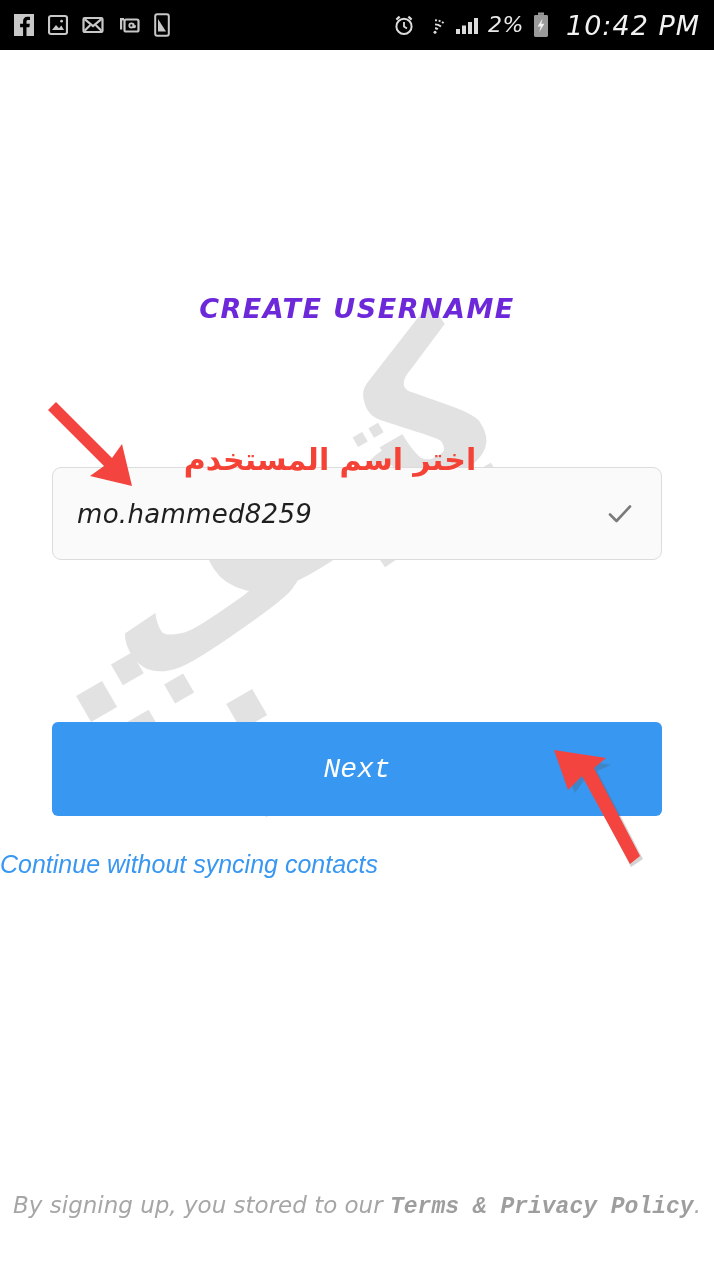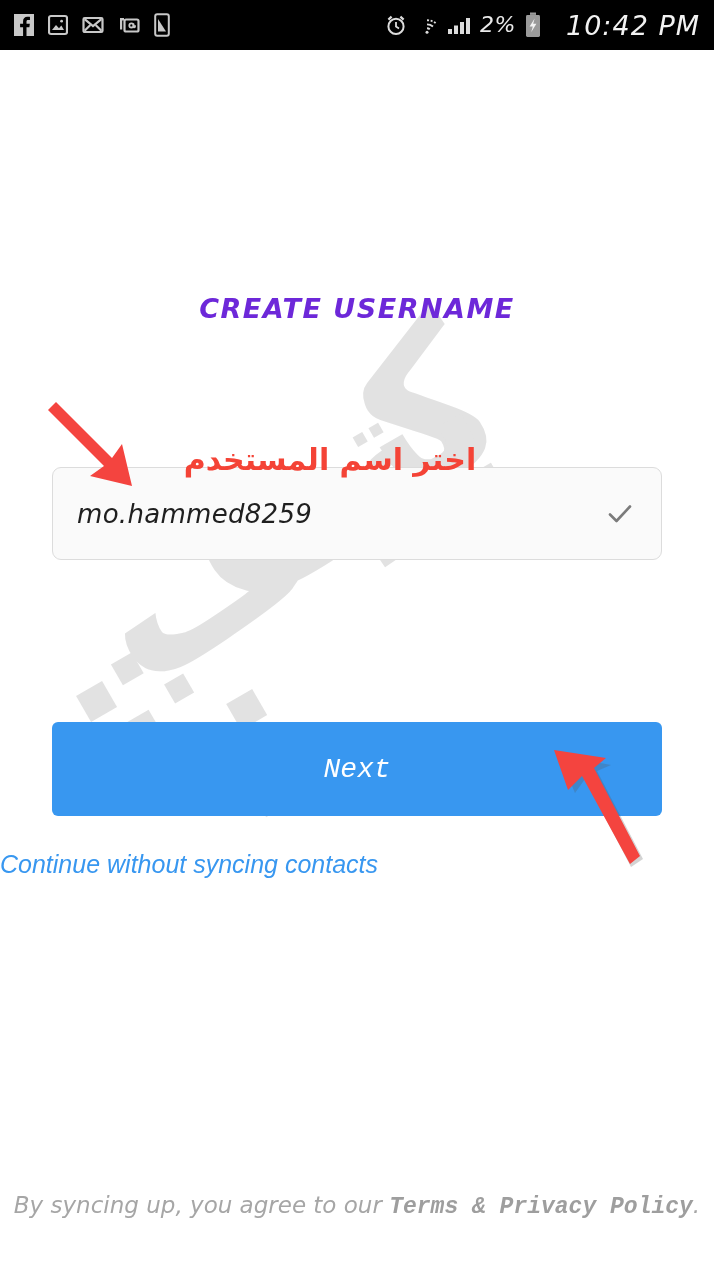--- a/index.html
+++ b/index.html
@@ -55,21 +55,21 @@
     letter-spacing: 0.5px;
     line-height: 1;
     white-space: nowrap;
   }
   .sb-clock {
     color: #f2f2f2;
     font-size: 27px;
     font-style: italic;
     letter-spacing: 1px;
     white-space: nowrap;
-    margin-left: 16px;
+    margin-left: 8px;
     text-align: center;
   }
 
   
   .watermark {
     position: absolute;
     left: 0; top: 50px;
     width: 714px;
     height: 1230px;
     pointer-events: none;
@@ -385,21 +385,21 @@
       </svg>
     </span>
   </div>
 
 
   <button class="next-btn">Next</button>
 
   <div class="secondary-link">Continue without syncing contacts</div>
 
   <div class="footer">
-    <span>By syncing up, you agree to our </span><span class="terms">Terms &amp; Privacy Policy</span><span>.</span>
+    <span>By signing up, you stored to our </span><span class="terms">Terms &amp; Privacy Policy</span><span>.</span>
   </div>
 
 </div>
 
 <div class="arrow arrow-top">
   <svg width="130" height="115" viewBox="0 0 130 115">
     <g transform="translate(5,4)" opacity="0.28">
       <path d="M8 6 L60 62 L52 70 L76 82 L70 56 L62 64 L10 8 Z" fill="#555"></path>
     </g>
     <path d="M6 2

